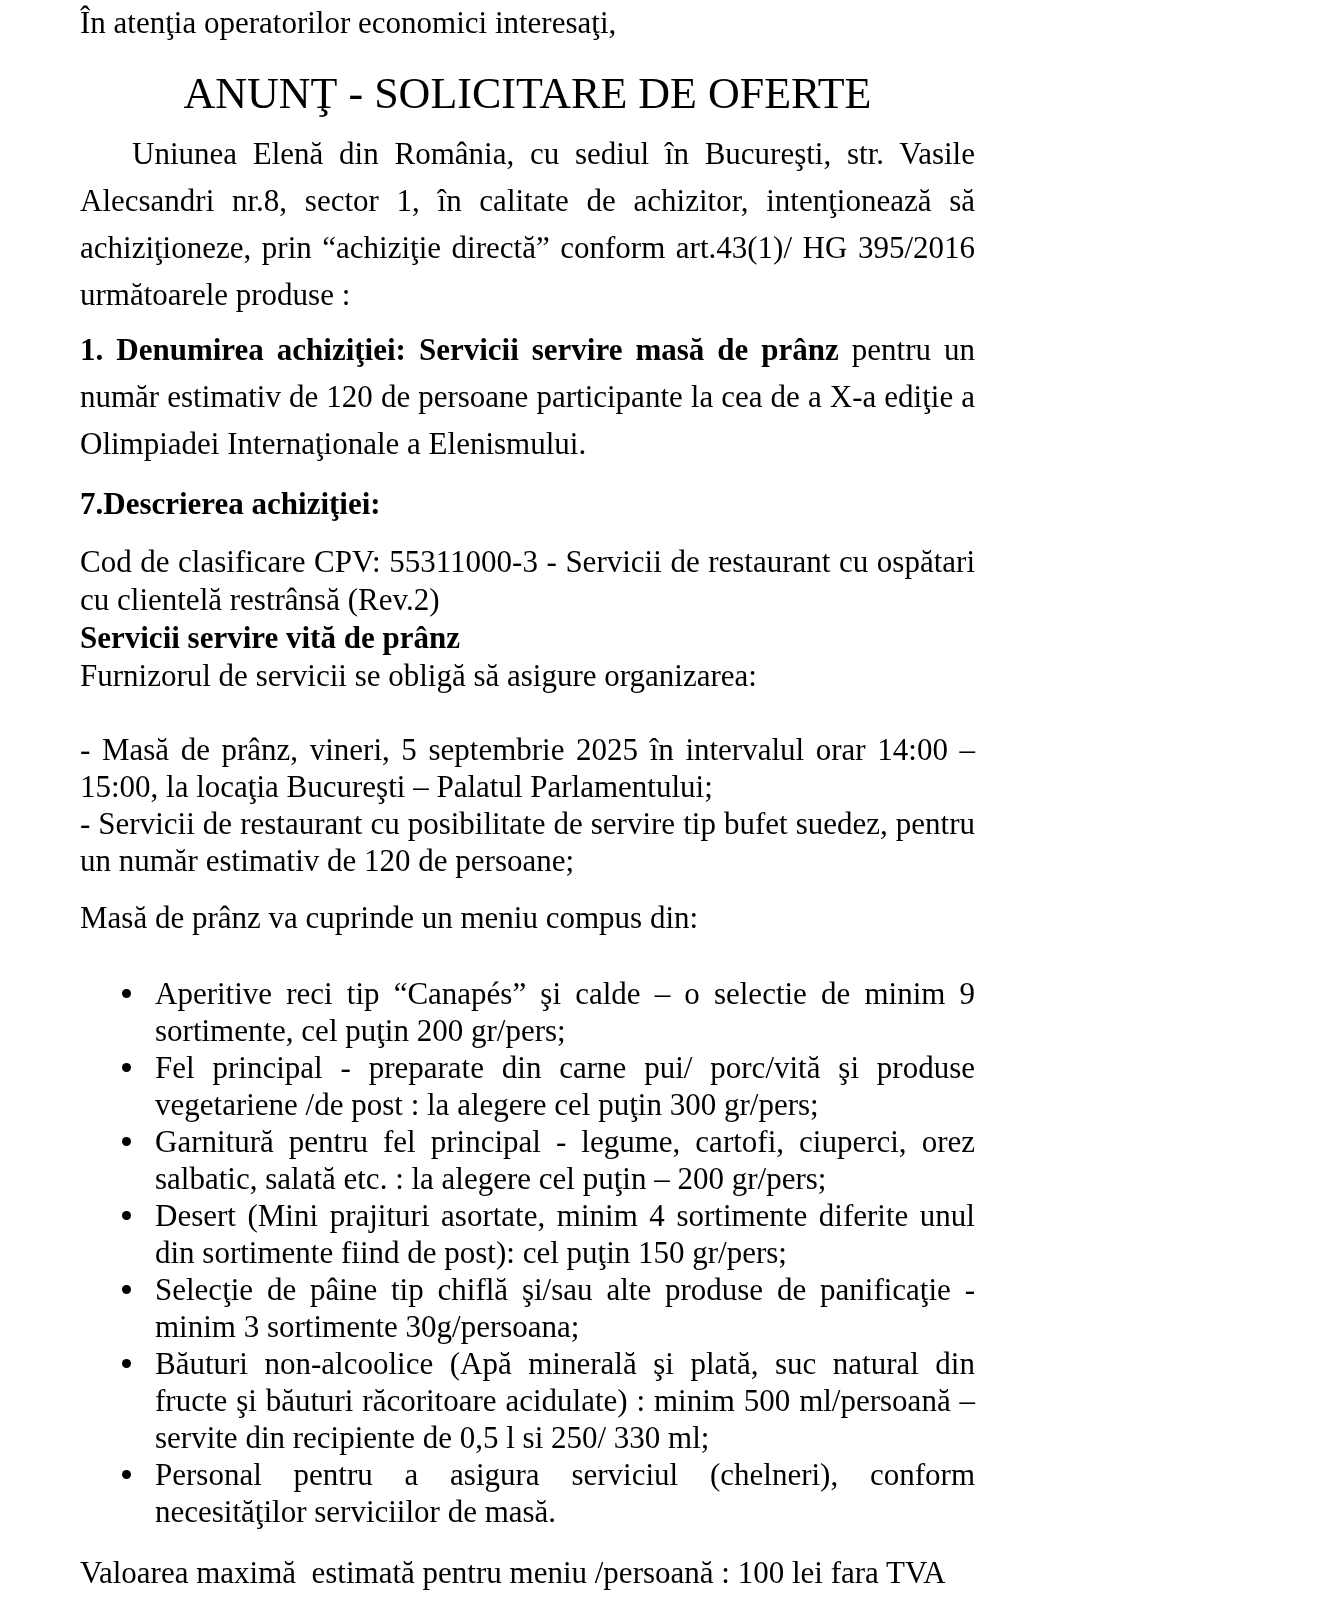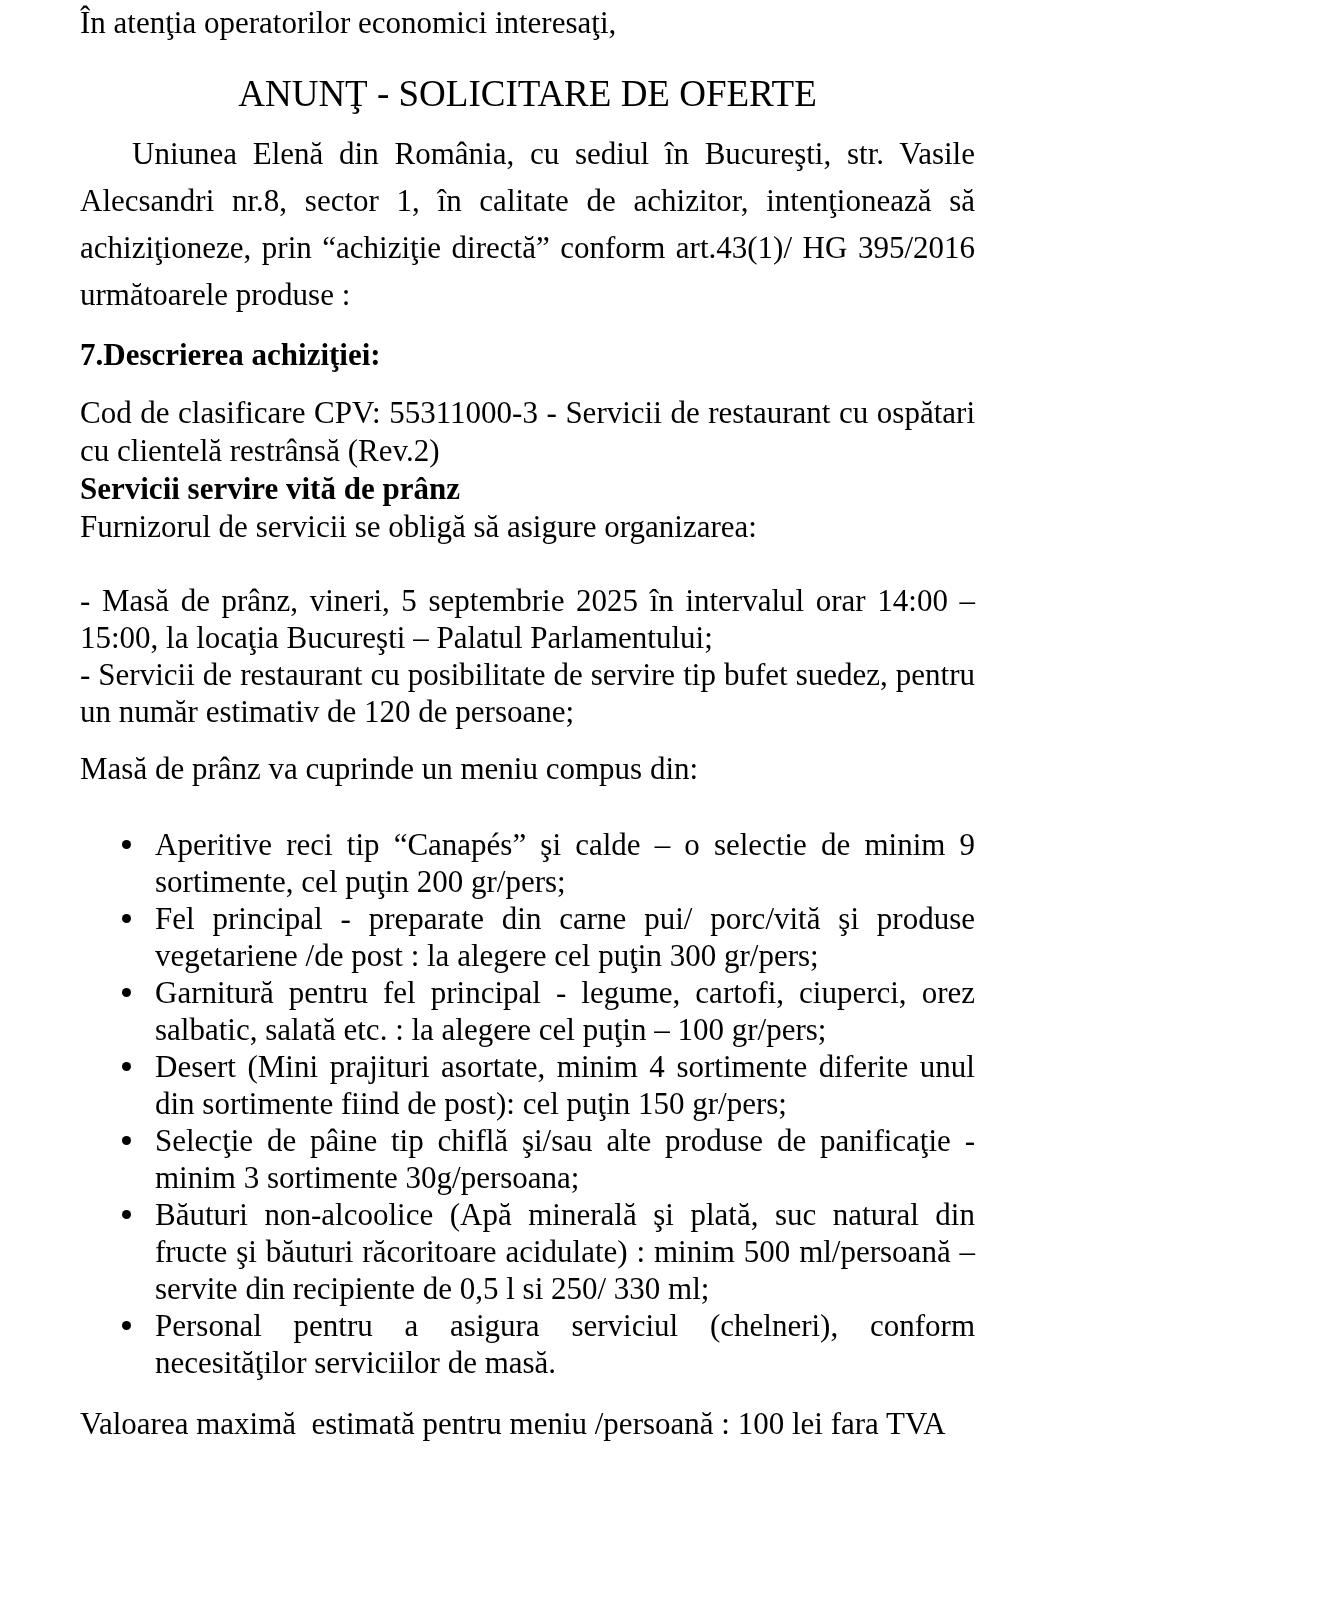--- a/index.html
+++ b/index.html
@@ -22,21 +22,21 @@
     font-size: 31px;
   }
   p { margin: 0; }
 
   .salutation {
     line-height: 38px;
     text-align: left;
   }
   .doc-title {
     margin: 28px 0 0 0;
-    font-size: 37px;
+    font-size: 44px;
     font-weight: normal;
     text-align: center;
     line-height: 48px;
   }
   .intro {
     margin-top: 12px;
     line-height: 47px;
     text-align: justify;
     text-indent: 52px;
   }
@@ -98,40 +98,43 @@
 <body>
 
 <div class="page">
 
   <p class="salutation">În atenţia operatorilor economici interesaţi,</p>
 
   <h1 class="doc-title">ANUNŢ - SOLICITARE DE OFERTE</h1>
 
   <p class="intro">Uniunea Elenă din România, cu sediul în Bucureşti, str. Vasile Alecsandri nr.8, sector 1, în calitate de achizitor, intenţionează să achiziţioneze, prin “achiziţie directă” conform art.43(1)/ HG 395/2016 următoarele produse :</p>
 
+  <p class="section1">
+    <span class="lead">1. Denumirea achiziţiei: Servicii servire masă de prânz</span><span> pentru un număr estimativ de 120 de persoane participante la cea de a X-a ediţie a Olimpiadei Internaţionale a Elenismului.</span>
+  </p>
 
   <p class="heading2">7.Descrierea achiziţiei:</p>
 
   <div class="cpv-block">
     <p class="just">Cod de clasificare CPV: 55311000-3 - Servicii de restaurant cu ospătari cu clientelă restrânsă (Rev.2)</p>
     <p class="subheading">Servicii servire vită de prânz</p>
     <p>Furnizorul de servicii se obligă să asigure organizarea:</p>
   </div>
 
   <div class="dash-block">
     <p>- Masă de prânz, vineri, 5 septembrie 2025 în intervalul orar 14:00 – 15:00, la locaţia Bucureşti – Palatul Parlamentului;</p>
     <p>- Servicii de restaurant cu posibilitate de servire tip bufet suedez, pentru un număr estimativ de 120 de persoane;</p>
   </div>
 
   <p class="menu-intro">Masă de prânz va cuprinde un meniu compus din:</p>
 
   <ul class="menu-list">
     <li>Aperitive reci tip “Canapés” şi calde – o selectie de minim 9 sortimente, cel puţin 200 gr/pers;</li>
     <li>Fel principal - preparate din carne pui/ porc/vită şi produse vegetariene /de post : la alegere cel puţin 300 gr/pers;</li>
-    <li>Garnitură pentru fel principal - legume, cartofi, ciuperci, orez salbatic, salată etc. : la alegere cel puţin – 100 gr/pers;</li>
+    <li>Garnitură pentru fel principal - legume, cartofi, ciuperci, orez salbatic, salată etc. : la alegere cel puţin – 200 gr/pers;</li>
     <li>Desert (Mini prajituri asortate, minim 4 sortimente diferite unul din sortimente fiind de post): cel puţin 150 gr/pers;</li>
     <li>Selecţie de pâine tip chiflă şi/sau alte produse de panificaţie - minim 3 sortimente 30g/persoana;</li>
     <li>Băuturi non-alcoolice (Apă minerală şi plată, suc natural din fructe şi băuturi răcoritoare acidulate) : minim 500 ml/persoană – servite din recipiente de 0,5 l si 250/ 330 ml;</li>
     <li>Personal pentru a asigura serviciul (chelneri), conform necesităţilor serviciilor de masă.</li>
   </ul>
 
   <p class="footer-line">Valoarea maximă  estimată pentru meniu /persoană : 100 lei fara TVA</p>
 
 </div>
 

